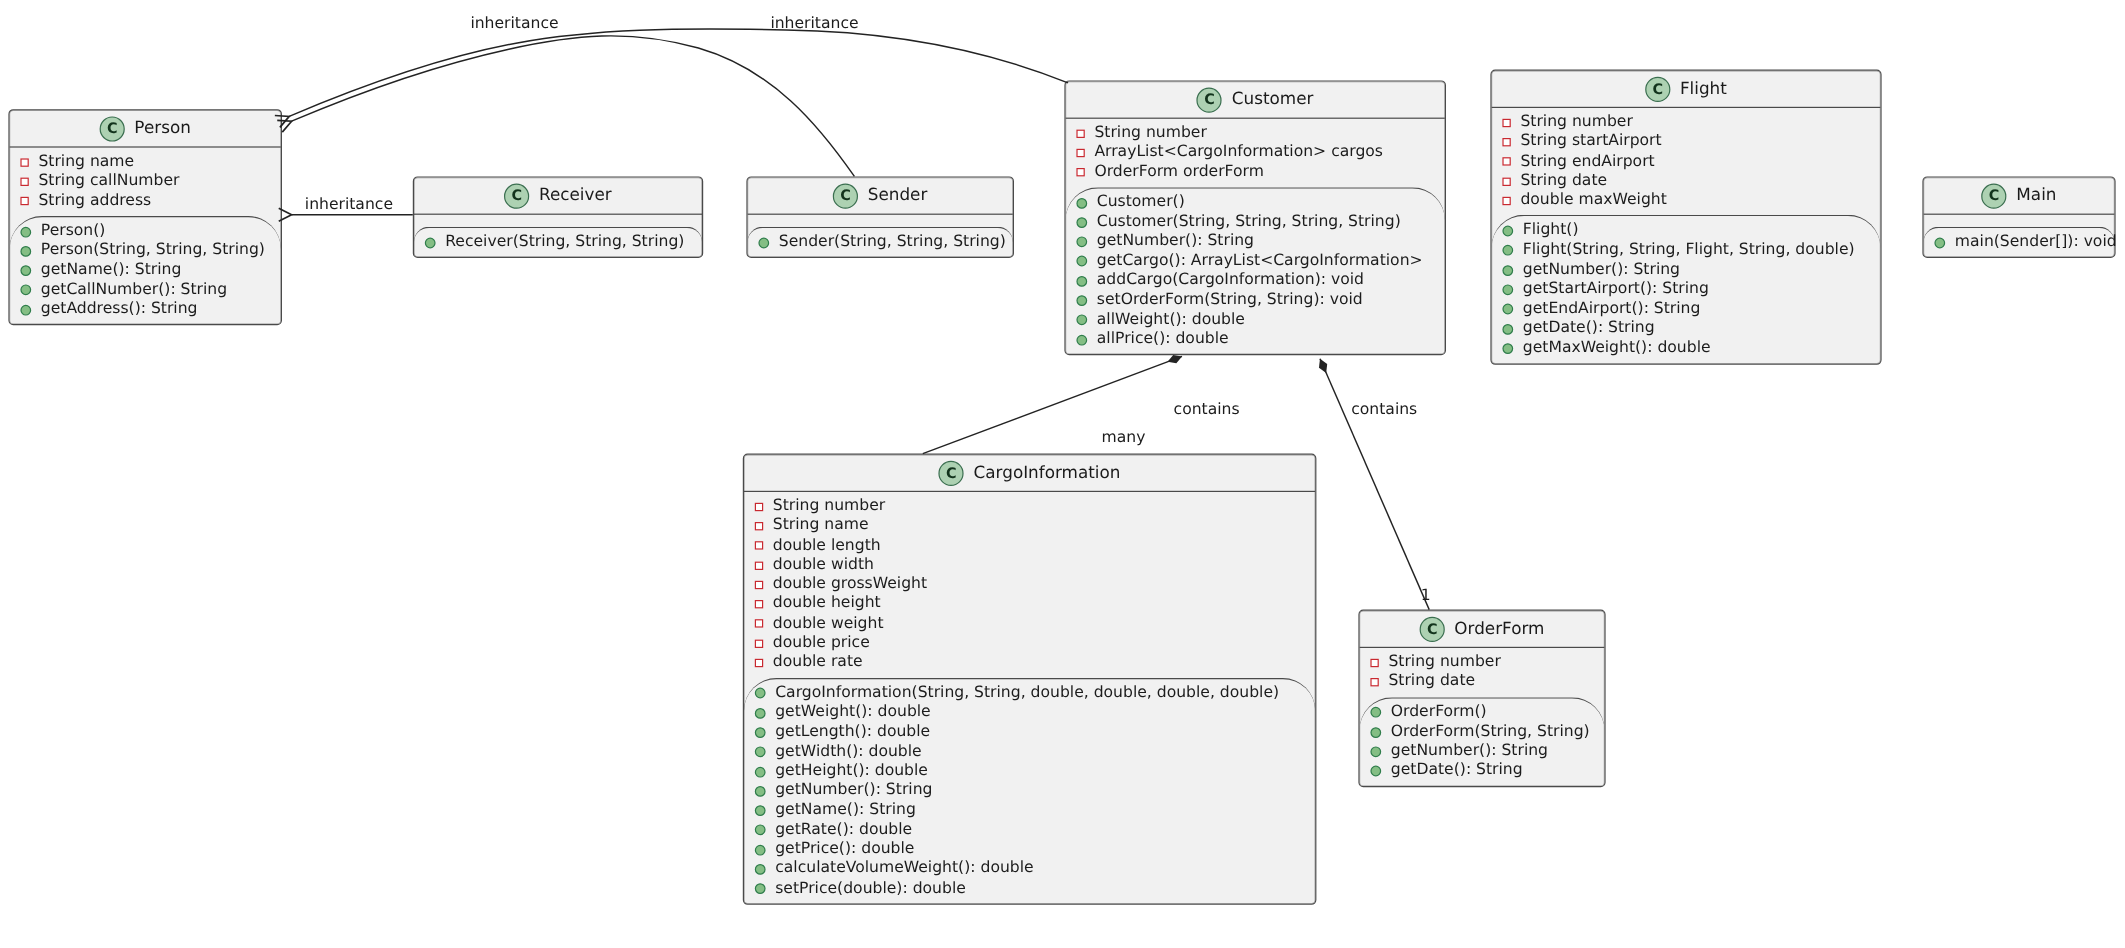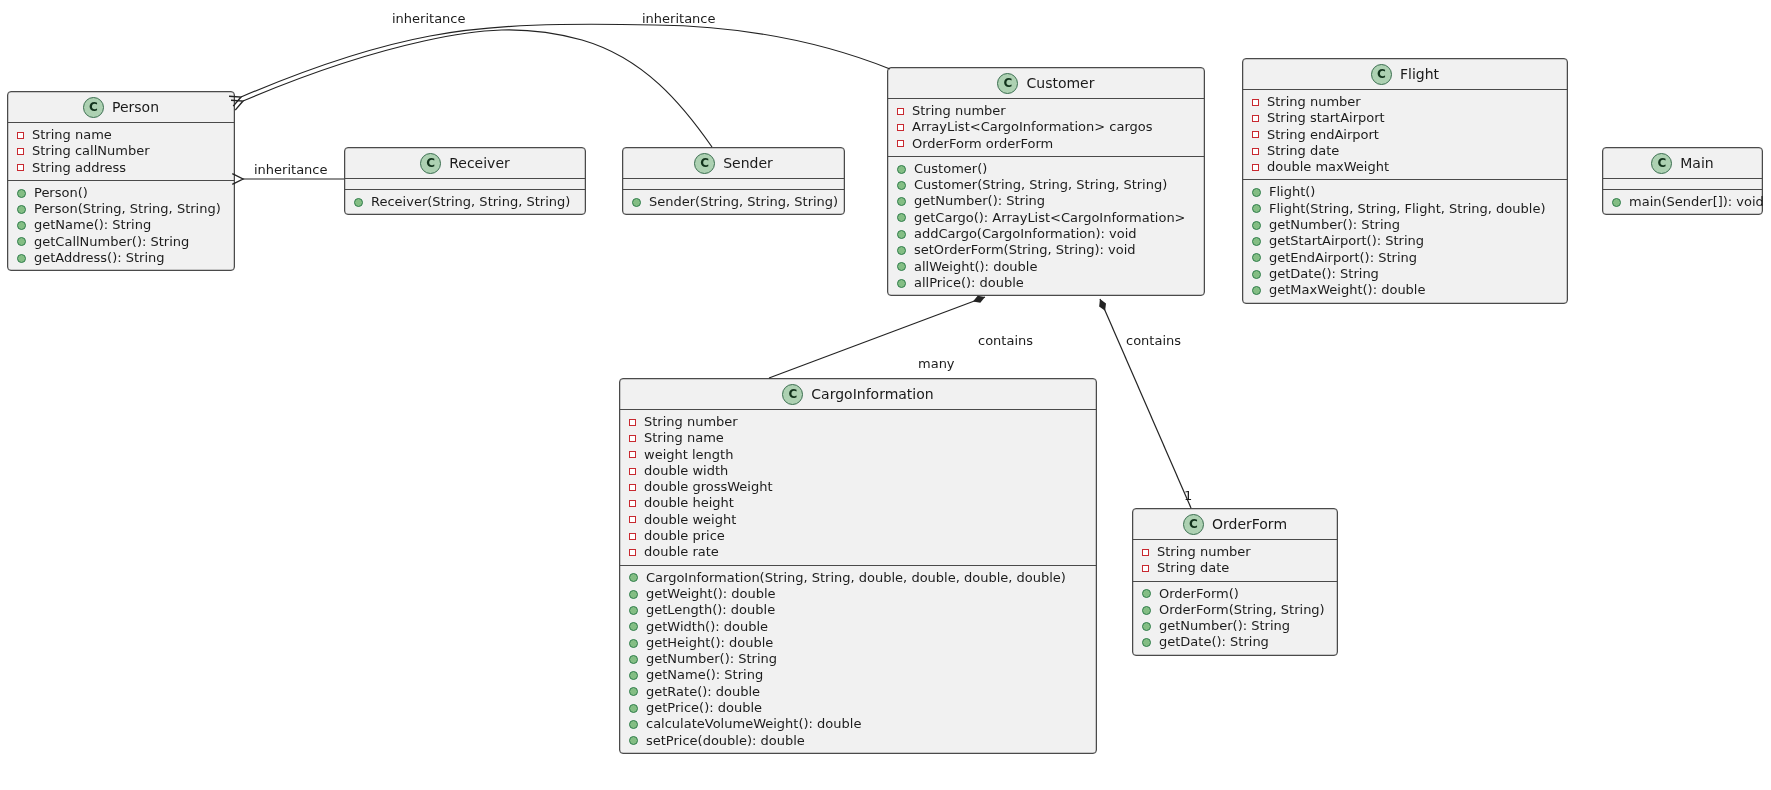--- a/index.html
+++ b/index.html
@@ -37,21 +37,21 @@
     width:21px;height:21px;border-radius:50%;
     background:var(--circle_fill);
     border:1px solid var(--circle_border);
     display:flex;align-items:center;justify-content:center;
     font-size:12px;font-weight:bold;color:#12331c;flex:0 0 auto;
   }
   .class-title{font-size:14px;color:#1a1a1a;}
   .member-section{
     list-style:none;padding:4px 9px;min-height:10px;
   }
-  .member-section + .member-section{border-top:1px solid var(--class_border);}
+  .member-section + .member-section{border-top:1px solid var(--class_border);border-radius:27px;}
   .member-section li{
     display:flex;align-items:center;gap:8px;line-height:16.3px;height:16.3px;
   }
   .mini-icon{flex:0 0 auto;display:inline-block;}
   .field-icon{
     width:7px;height:7px;background:#ffffff;
     border:1.5px solid var(--field_icon);
   }
   .method-icon{
     width:9px;height:9px;border-radius:50%;
@@ -278,21 +278,21 @@
         <li>
           <span class="mini-icon field-icon"></span>
           <span class="member-text">String number</span>
         </li>
         <li>
           <span class="mini-icon field-icon"></span>
           <span class="member-text">String name</span>
         </li>
         <li>
           <span class="mini-icon field-icon"></span>
-          <span class="member-text">weight length</span>
+          <span class="member-text">double length</span>
         </li>
         <li>
           <span class="mini-icon field-icon"></span>
           <span class="member-text">double width</span>
         </li>
         <li>
           <span class="mini-icon field-icon"></span>
           <span class="member-text">double grossWeight</span>
         </li>
         <li>

